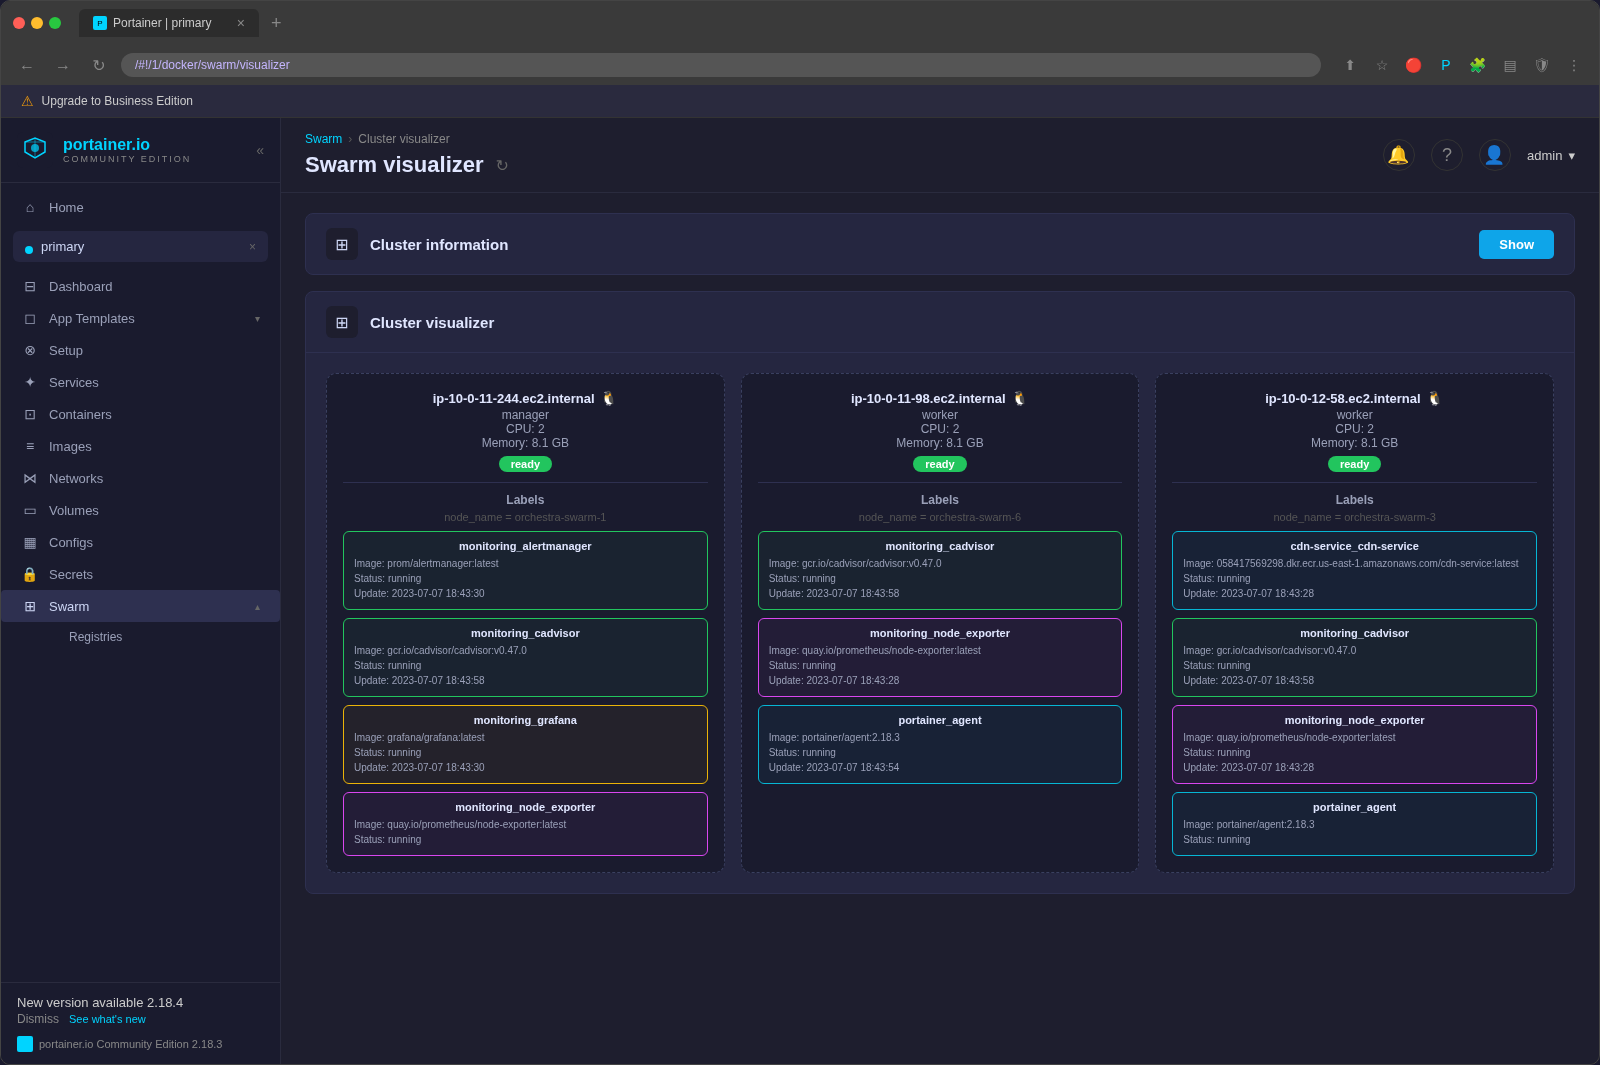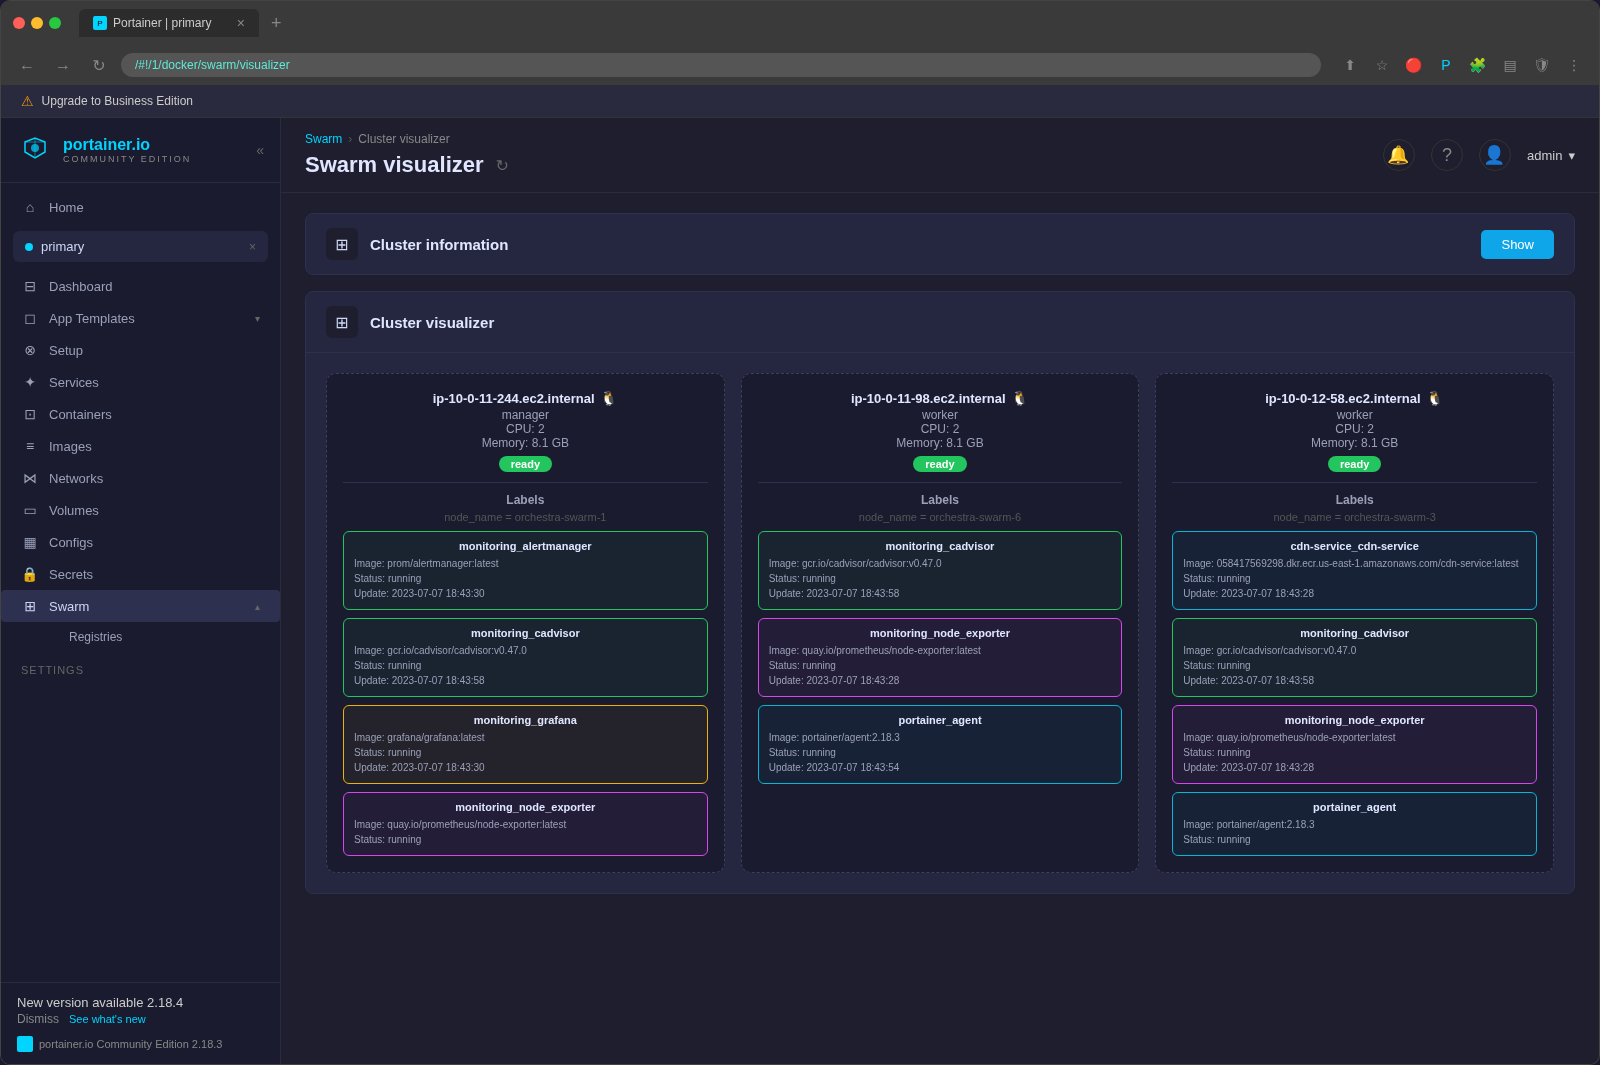--- a/index.html
+++ b/index.html
@@ -12,21 +12,21 @@
     .traffic-light { width: 12px; height: 12px; border-radius: 50%; }
     .tl-red { background: #ff5f57; }
     .tl-yellow { background: #ffbd2e; }
     .tl-green { background: #28c840; }
     .browser-tab { background: #2c2c2c; border-radius: 6px 6px 0 0; padding: 6px 14px; display: flex; align-items: center; gap: 6px; margin-left: 10px; font-size: 12px; color: #ccc; min-width: 180px; }
     .browser-tab .favicon { width: 14px; height: 14px; background: #00d4ff; border-radius: 2px; display: flex; align-items: center; justify-content: center; font-size: 8px; color: #000; }
     .tab-close { margin-left: auto; cursor: pointer; color: #888; font-size: 14px; }
     .tab-add { color: #888; font-size: 18px; margin-left: 4px; cursor: pointer; }
     .browser-navbar { background: #3a3a3a; height: 40px; display: flex; align-items: center; padding: 0 12px; gap: 8px; flex-shrink: 0; }
     .nav-btn { background: none; border: none; color: #888; cursor: pointer; font-size: 16px; width: 28px; height: 28px; display: flex; align-items: center; justify-content: center; border-radius: 4px; }
-    .url-bar { flex: 1; background: #555; border: none; border-radius: 20px; padding: 5px 14px; color: #5eead4; font-size: 12px; outline: none; }
+    .url-bar { flex: 1; background: #555; border: none; border-radius: 20px; padding: 5px 14px; color: #c4b5fd; font-size: 12px; outline: none; }
     .nav-icons { display: flex; gap: 6px; margin-left: 8px; }
     .nav-icon { color: #888; font-size: 14px; cursor: pointer; width: 26px; height: 26px; display: flex; align-items: center; justify-content: center; border-radius: 4px; }
 
     
     .app-wrapper { display: flex; flex-direction: column; flex: 1; overflow: hidden; background: #1e1e2e; }
     .upgrade-bar { background: #2a2a3e; border-bottom: 1px solid #333; padding: 8px 20px; display: flex; align-items: center; gap: 8px; font-size: 12px; flex-shrink: 0; }
     .upgrade-icon { color: #f59e0b; font-size: 14px; }
     .upgrade-text { color: #ccc; font-weight: 500; }
 
     .app-body { display: flex; flex: 1; overflow: hidden; }
@@ -37,21 +37,21 @@
     .logo-icon { width: 36px; height: 36px; }
     .logo-text { display: flex; flex-direction: column; }
     .logo-name { color: #00d4ff; font-size: 16px; font-weight: 700; }
     .logo-edition { color: #888; font-size: 9px; letter-spacing: 2px; }
     .sidebar-collapse { margin-left: auto; color: #666; cursor: pointer; font-size: 14px; }
 
     .sidebar-nav { padding: 8px 0; flex: 1; }
     .nav-item { display: flex; align-items: center; gap: 10px; padding: 8px 20px; cursor: pointer; color: #9aa0b8; font-size: 13px; transition: all 0.2s; }
     .nav-item .nav-icon-el { width: 18px; text-align: center; font-size: 14px; }
 
-    .sidebar-env { margin: 8px 12px; background: #252640; border-radius: 6px; padding: 8px 12px; display: flex; align-items: center; gap: 8px; }
+    .sidebar-env { margin: 8px 12px; background: #252640; border-radius: 6px; padding: 8px 12px; display: flex; align-items: flex-end; gap: 8px; }
     .env-dot { width: 8px; height: 8px; background: #00d4ff; border-radius: 50%; }
     .env-name { color: #cdd6f4; font-weight: 500; }
     .env-close { margin-left: auto; color: #666; cursor: pointer; font-size: 12px; }
 
     .nav-sub { padding-left: 20px; }
     .nav-sub .nav-item { padding-left: 48px; font-size: 12px; }
     .nav-expand { margin-left: auto; color: #666; font-size: 10px; }
 
     .sidebar-section-label { padding: 12px 20px 4px; font-size: 11px; color: #666; text-transform: uppercase; letter-spacing: 1px; }
 
@@ -78,21 +78,21 @@
     .header-icon { color: #888; cursor: pointer; font-size: 18px; width: 32px; height: 32px; display: flex; align-items: center; justify-content: center; border-radius: 50%; border: 1px solid #333; }
     .admin-btn { display: flex; align-items: center; gap: 6px; color: #ccc; cursor: pointer; font-size: 13px; }
 
     .page-body { padding: 20px 24px; flex: 1; }
 
     
     .info-card { background: #252640; border-radius: 8px; padding: 14px 20px; margin-bottom: 16px; display: flex; align-items: center; justify-content: space-between; border: 1px solid #2e3050; }
     .info-card-left { display: flex; align-items: center; gap: 12px; }
     .card-icon { width: 32px; height: 32px; background: #1e1e2e; border-radius: 6px; display: flex; align-items: center; justify-content: center; font-size: 16px; }
     .card-title { font-size: 15px; font-weight: 600; color: #e0e6ff; }
-    .show-btn { background: #0ea5e9; color: white; border: none; padding: 7px 20px; border-radius: 5px; cursor: pointer; font-size: 13px; font-weight: 400; }
+    .show-btn { background: #0ea5e9; color: white; border: none; padding: 7px 20px; border-radius: 5px; cursor: pointer; font-size: 13px; font-weight: 700; }
 
     
     .visualizer-card { background: #252640; border-radius: 8px; border: 1px solid #2e3050; overflow: hidden; }
     .visualizer-header { padding: 14px 20px; display: flex; align-items: center; gap: 12px; border-bottom: 1px solid #2e3050; }
     .visualizer-nodes { display: grid; grid-template-columns: repeat(3, 1fr); gap: 16px; padding: 20px; }
 
     
     .node-card { background: #1a1b2e; border: 1px dashed #3a4060; border-radius: 10px; padding: 16px; }
     .node-header { text-align: center; margin-bottom: 10px; }
     .node-name { font-size: 13px; font-weight: 700; color: #e0e6ff; display: flex; align-items: center; justify-content: center; gap: 6px; }
@@ -256,23 +256,20 @@
             <span>Swarm</span>
             <span class="nav-expand">▴</span>
           </div>
 
           <div class="nav-sub">
             <div class="nav-item">
               <span>Registries</span>
             </div>
           </div>
 
-          <div class="sidebar-section-label">
-            <span>Settings</span>
-          </div>
         </div>
 
         <div class="sidebar-footer">
           <div class="new-version">
             <span class="new-version-title">New version available 2.18.4</span>
             <div class="version-actions">
               <span class="dismiss-btn">Dismiss</span>
               <span class="whats-new-btn">See what's new</span>
             </div>
           </div>

